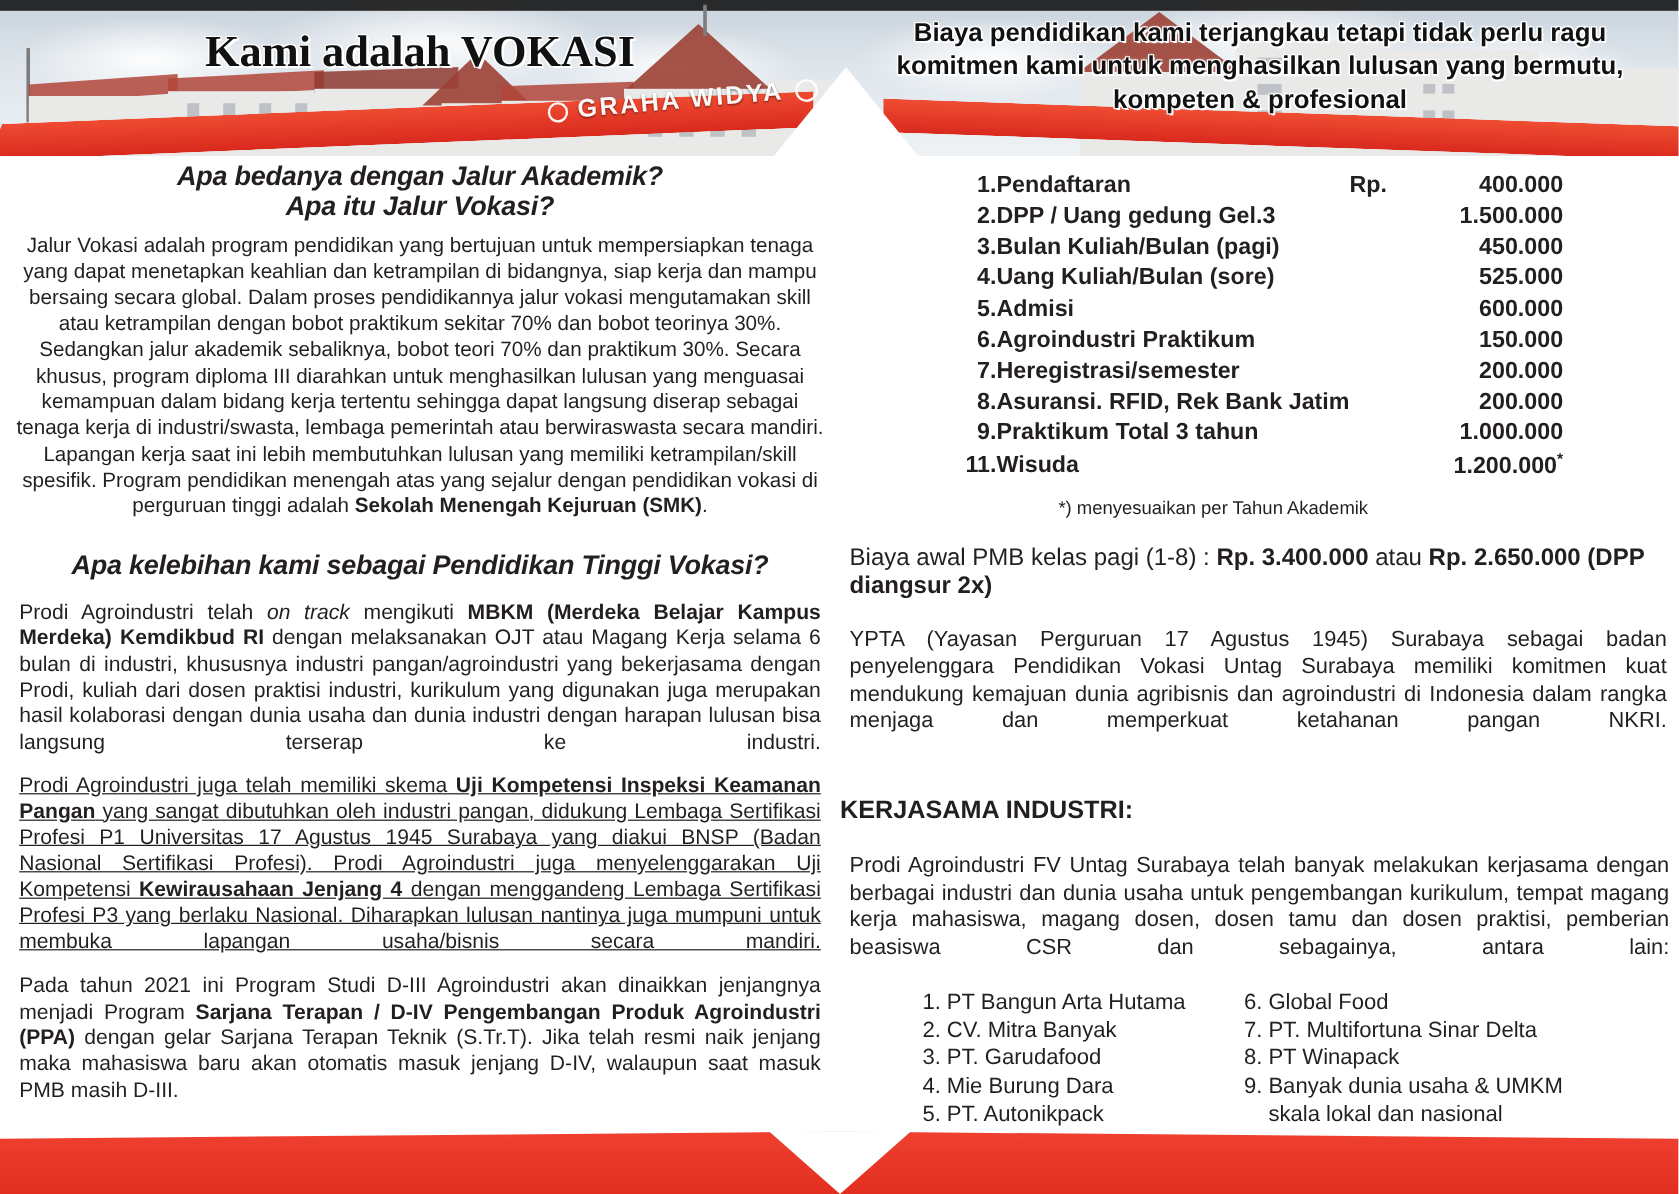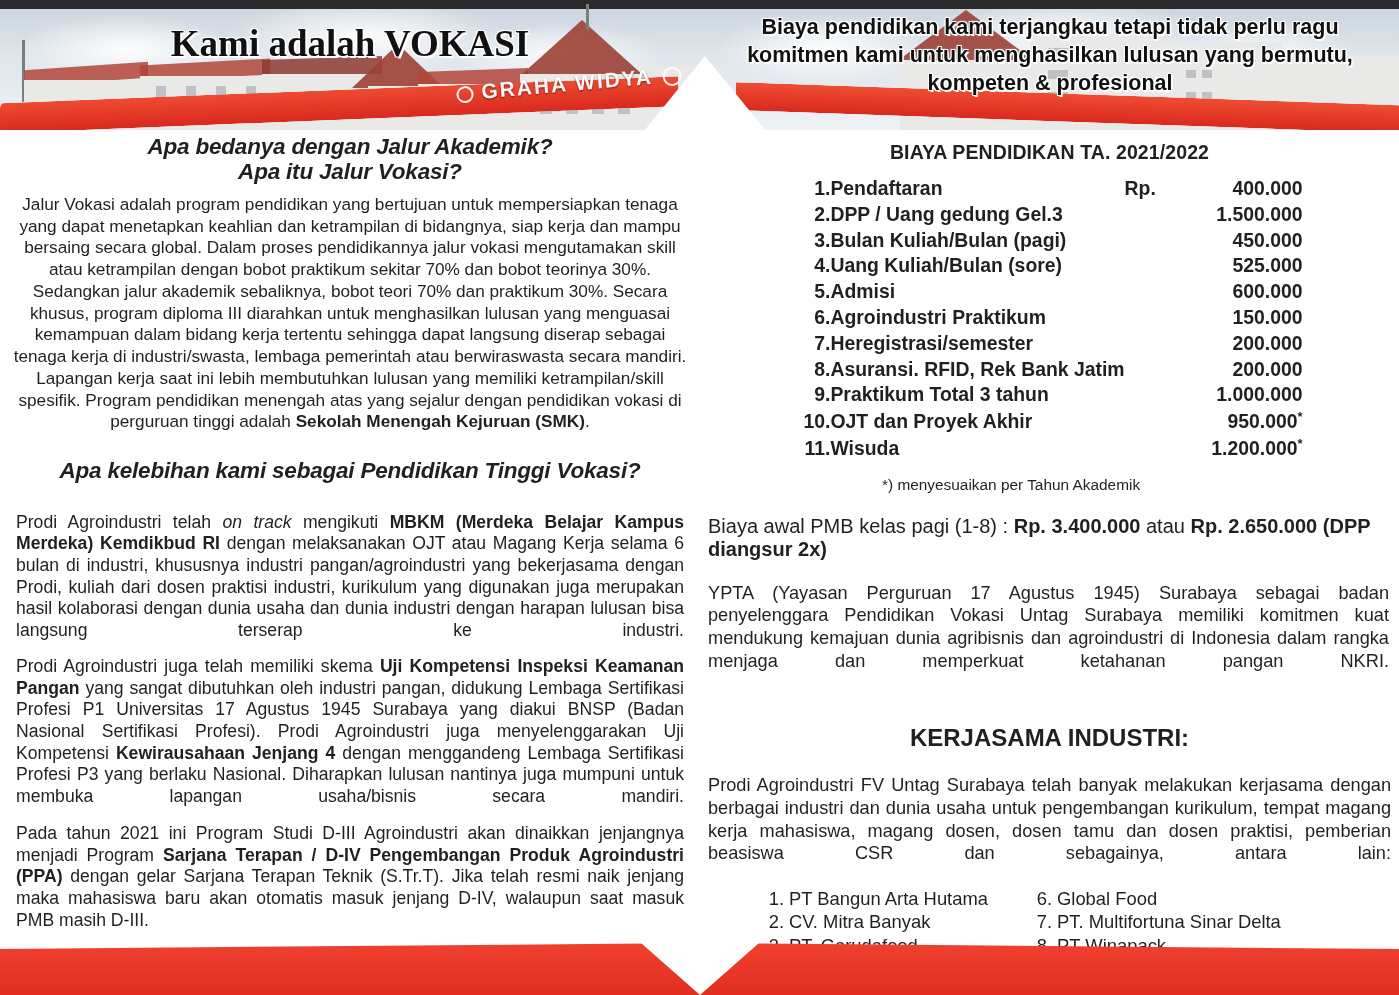--- a/index.html
+++ b/index.html
@@ -119,21 +119,21 @@
     white-space:nowrap;
   }
   td.fee-no{text-align:right;width:34px;padding-right:6px;}
   td.fee-lbl{text-align:left;padding-right:10px;}
   td.fee-rp{text-align:left;width:52px;}
   td.fee-val{text-align:right;width:126px;}
   .ast{vertical-align:super;font-size:13px;}
   .fee-note{font-size:15.4px;color:#231f20;}
   .pmb-line{font-size:20px;color:#231f20;}
   .pmb-line b{font-weight:bold;}
-  .kerjasama-head{text-align:center;font-weight:bold;font-size:24px;color:#231f20;}
+  .kerjasama-head{text-align:left;font-weight:bold;font-size:21px;color:#231f20;}
 
   .partners{display:flex;gap:0;justify-content:flex-start;}
   .partners ol{margin:0;padding:0;list-style:none;}
   .partners li{
     font-size:18.4px;line-height:1.265;color:#231f20;white-space:nowrap;
     display:flex;
   }
   .partners li .num{width:24px;text-align:right;padding-right:5px;flex:0 0 auto;}
   .partners li .txt{flex:1 1 auto;}
   .partners li.cont .num{visibility:hidden;}
@@ -231,36 +231,35 @@
       <div>Apa bedanya dengan Jalur Akademik?</div>
       <div>Apa itu Jalur Vokasi?</div>
     </div>
 
     <div class="body-center" style="margin:9px 8px 0 8px;">
       <span>Jalur Vokasi adalah program pendidikan yang bertujuan untuk mempersiapkan tenaga yang dapat menetapkan keahlian dan ketrampilan di bidangnya, siap kerja dan mampu bersaing secara global. Dalam proses pendidikannya jalur vokasi mengutamakan skill atau ketrampilan dengan bobot praktikum sekitar 70% dan bobot teorinya 30%. Sedangkan jalur akademik sebaliknya, bobot teori 70% dan praktikum 30%. Secara khusus, program diploma III diarahkan untuk menghasilkan lulusan yang menguasai kemampuan dalam bidang kerja tertentu sehingga dapat langsung diserap sebagai tenaga kerja di industri/swasta, lembaga pemerintah atau berwiraswasta secara mandiri. Lapangan kerja saat ini lebih membutuhkan lulusan yang memiliki ketrampilan/skill spesifik. Program pendidikan menengah atas yang sejalur dengan pendidikan vokasi di perguruan tinggi adalah </span><b>Sekolah Menengah Kejuruan (SMK)</b><span>.</span>
     </div>
 
     <div class="q-head" style="margin:25px 10px 0 10px;">Apa kelebihan kami sebagai Pendidikan Tinggi Vokasi?</div>
 
-    <div class="body-just" style="margin:28px 16px 0 16px;">
+    <div class="body-just" style="margin:16px 16px 0 16px;">
       <span>Prodi Agroindustri telah </span><i>on track</i><span> mengikuti </span><b>MBKM (Merdeka Belajar Kampus Merdeka) Kemdikbud RI</b><span> dengan melaksanakan OJT atau Magang Kerja selama 6 bulan di industri, khususnya industri pangan/agroindustri yang bekerjasama dengan Prodi, kuliah dari dosen praktisi industri, kurikulum yang digunakan juga merupakan hasil kolaborasi dengan dunia usaha dan dunia industri dengan harapan lulusan bisa langsung terserap ke industri.</span>
     </div>
 
-    <div class="body-just" style="margin:14px 16px 2px 16px;">
+    <div class="body-just" style="margin:14px 16px 2px 16px;text-decoration:underline;">
       <span>Prodi Agroindustri juga telah memiliki skema </span><b>Uji Kompetensi Inspeksi Keamanan Pangan</b><span> yang sangat dibutuhkan oleh industri pangan, didukung Lembaga Sertifikasi Profesi P1 Universitas 17 Agustus 1945 Surabaya yang diakui BNSP (Badan Nasional Sertifikasi Profesi). Prodi Agroindustri juga menyelenggarakan Uji Kompetensi </span><b>Kewirausahaan Jenjang 4</b><span> dengan menggandeng Lembaga Sertifikasi Profesi P3 yang berlaku Nasional. Diharapkan lulusan nantinya juga mumpuni untuk membuka lapangan usaha/bisnis secara mandiri.</span>
     </div>
 
     <div class="body-just lastleft" style="margin:15px 16px 0 16px;">
       <span>Pada tahun 2021 ini Program Studi D-III Agroindustri akan dinaikkan jenjangnya menjadi Program </span><b>Sarjana Terapan / D-IV Pengembangan Produk Agroindustri (PPA)</b><span> dengan gelar Sarjana Terapan Teknik (S.Tr.T). Jika telah resmi naik jenjang maka mahasiswa baru akan otomatis masuk jenjang D-IV, walaupun saat masuk PMB masih D-III.</span>
     </div>
   </div>
 
   <div class="col col-right">
 
-    <div class="fee-title" style="margin:11px 0 0 0;">BIAYA PENDIDIKAN TA. 2021/2022</div>
 
     <table class="fee" style="margin-top:12px;">
       <tbody id="fee-body">
           <tr>
             <td class="fee-no">1.</td>
             <td class="fee-lbl">Pendaftaran</td>
             <td class="fee-rp">Rp.</td>
             <td class="fee-val">400.000</td>
           </tr>
           <tr>
@@ -303,26 +302,20 @@
             <td class="fee-no">8.</td>
             <td class="fee-lbl">Asuransi. RFID, Rek Bank Jatim</td>
             <td class="fee-rp"></td>
             <td class="fee-val">200.000</td>
           </tr>
           <tr>
             <td class="fee-no">9.</td>
             <td class="fee-lbl">Praktikum Total 3 tahun</td>
             <td class="fee-rp"></td>
             <td class="fee-val">1.000.000</td>
-          </tr>
-          <tr>
-            <td class="fee-no">10.</td>
-            <td class="fee-lbl">OJT dan Proyek Akhir</td>
-            <td class="fee-rp"></td>
-            <td class="fee-val">950.000<span class="ast">*</span></td>
           </tr>
           <tr>
             <td class="fee-no">11.</td>
             <td class="fee-lbl">Wisuda</td>
             <td class="fee-rp"></td>
             <td class="fee-val">1.200.000<span class="ast">*</span></td>
           </tr>
         </tbody>
     </table>
 

